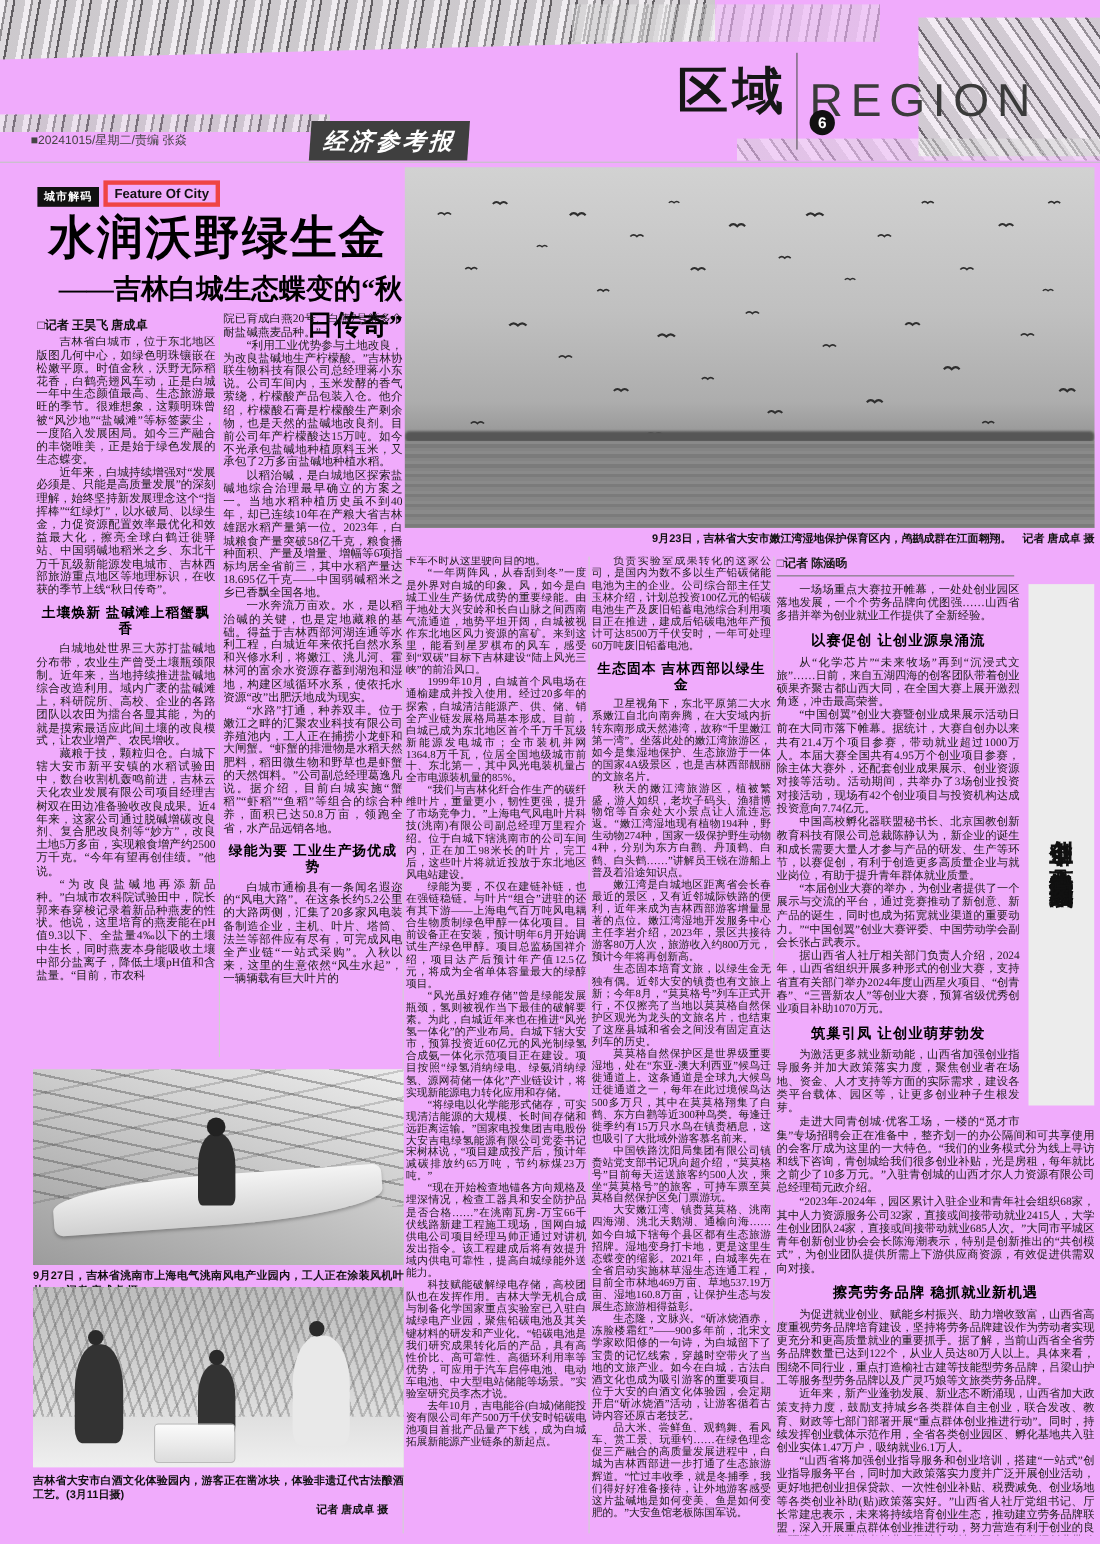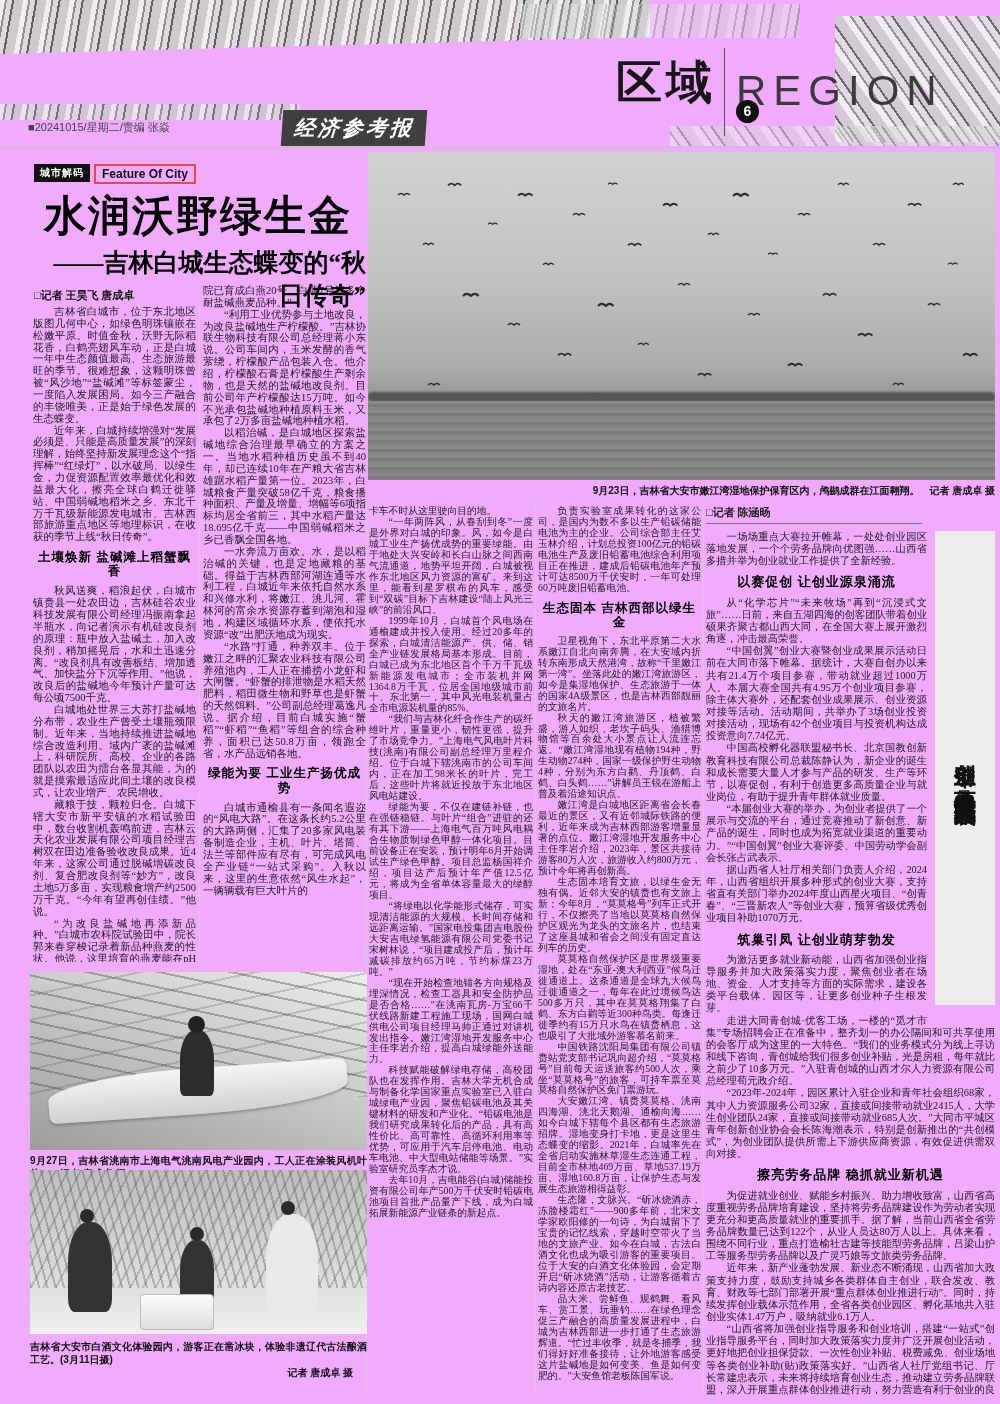--- a/index.html
+++ b/index.html
@@ -26,24 +26,24 @@
   .page-num{position:absolute;left:736px;top:100px;width:23px;height:23px;border-radius:50%;
     background:#111;color:#fff;font-family:"Liberation Sans",sans-serif;font-size:14px;font-weight:bold;
     text-align:center;line-height:23px;}
   .date-line{position:absolute;left:28px;top:120px;font-family:"Liberation Sans",sans-serif;
     font-size:11px;color:#444;}
   .masthead{position:absolute;left:282px;top:110px;background:#3f3f3f;color:#fff;
     font-size:21px;font-weight:bold;font-style:italic;padding:4px 12px;letter-spacing:3px;
     transform:skewX(-4deg);}
   .header-rule{position:absolute;left:0;top:147px;width:1000px;height:1px;background:#c2c2c2;}
   
-  .badge-row{position:absolute;left:34px;top:164px;display:flex;align-items:flex-start;gap:4px;
+  .badge-row{position:absolute;left:34px;top:164px;display:flex;align-items:flex-end;gap:4px;
     font-family:"Liberation Sans",sans-serif;}
   .badge-cn{background:#111;color:#fff;font-size:10px;font-weight:bold;padding:2px 6px;letter-spacing:1px;}
-  .badge-en{border:2px solid #ef4444;color:#111;font-size:12px;font-weight:bold;padding:0 6px;line-height:16px;}
+  .badge-en{border:4px solid #ef4444;color:#111;font-size:12px;font-weight:bold;padding:0 6px;line-height:16px;}
   .headline{position:absolute;left:30px;top:188px;width:336px;text-align:center;
     font-size:42px;font-weight:900;letter-spacing:2px;color:#000;}
   .subheadline{position:absolute;left:30px;top:246px;width:336px;text-align:right;
     font-size:25px;font-weight:bold;color:#000;}
   .byline{position:absolute;font-size:11px;font-weight:bold;color:#111;}
   
   .photo-main{position:absolute;left:368px;top:152px;width:627px;height:328px;overflow:hidden;
     background:linear-gradient(to bottom,#d2d2d2 0%,#c0c0c0 40%,#adadad 65%,#989898 74%,#8b8b8b 100%);}
   .treeline{position:absolute;left:0;top:240px;width:627px;height:10px;background:#565656;
     border-radius:4px;filter:blur(1px);}
@@ -165,21 +165,20 @@
     </svg>
     <div class="treeline"></div>
     <div class="water"></div>
   </div>
   <div class="photo-caption cap-main">9月23日，吉林省大安市嫩江湾湿地保护保育区内，鸬鹚成群在江面翱翔。　记者 唐成卓 摄</div>
 
   <div class="col col-a" style="left:33px;top:306px;width:163px;height:656px;">
     <p>吉林省白城市，位于东北地区版图几何中心，如绿色明珠镶嵌在松嫩平原。时值金秋，沃野无际稻花香，白鹤亮翅风车动，正是白城一年中生态颜值最高、生态旅游最旺的季节。很难想象，这颗明珠曾被“风沙地”“盐碱滩”等标签蒙尘，一度陷入发展困局。如今三产融合的丰饶唯美，正是始于绿色发展的生态蝶变。</p>
     <p>近年来，白城持续增强对“发展必须是、只能是高质量发展”的深刻理解，始终坚持新发展理念这个“指挥棒”“红绿灯”，以水破局、以绿生金，力促资源配置效率最优化和效益最大化，擦亮全球白鹤迁徙驿站、中国弱碱地稻米之乡、东北千万千瓦级新能源发电城市、吉林西部旅游重点地区等地理标识，在收获的季节上线“秋日传奇”。</p>
     <h3 class="subhead">土壤焕新 盐碱滩上稻蟹飘香</h3>
-    <p>秋风送爽，稻浪起伏，白城市镇赉县一处农田边，吉林硅谷农业科技发展有限公司经理冯振南拿起半瓶水，向记者演示有机硅改良剂的原理：瓶中放入盐碱土，加入改良剂，稍加摇晃后，水和土迅速分离。“改良剂具有改善板结、增加透气、加快盐分下沉等作用。”他说，改良后的盐碱地今年预计产量可达每公顷7500千克。</p>
     <p>白城地处世界三大苏打盐碱地分布带，农业生产曾受土壤瓶颈限制。近年来，当地持续推进盐碱地综合改造利用。域内广袤的盐碱滩上，科研院所、高校、企业的各路团队以农田为擂台各显其能，为的就是摸索最适应此间土壤的改良模式，让农业增产、农民增收。</p>
     <p>藏粮于技，颗粒归仓。白城下辖大安市新平安镇的水稻试验田中，数台收割机轰鸣前进，吉林云天化农业发展有限公司项目经理吉树双在田边准备验收改良成果。近4年来，这家公司通过脱碱增碳改良剂、复合肥改良剂等“妙方”，改良土地5万多亩，实现粮食增产约2500万千克。“今年有望再创佳绩。”他说。</p>
     <p>“为改良盐碱地再添新品种。”白城市农科院试验田中，院长郭来春穿梭记录着新品种燕麦的性状。他说，这里培育的燕麦能在pH值9.3以下、全盐量4‰以下的土壤中生长，同时燕麦本身能吸收土壤中部分盐离子，降低土壤pH值和含盐量。“目前，市农科</p>
   </div>
 
   <div class="col col-a" style="left:203px;top:285px;width:163px;height:677px;">
     <p style="text-indent:0">院已育成白燕20号、白燕7号等多个耐盐碱燕麦品种。”</p>
     <p>“利用工业优势参与土地改良，为改良盐碱地生产柠檬酸。”吉林协联生物科技有限公司总经理蒋小东说。公司车间内，玉米发酵的香气萦绕，柠檬酸产品包装入仓。他介绍，柠檬酸石膏是柠檬酸生产剩余物，也是天然的盐碱地改良剂。目前公司年产柠檬酸达15万吨。如今不光承包盐碱地种植原料玉米，又承包了2万多亩盐碱地种植水稻。</p>
     <p>以稻治碱，是白城地区探索盐碱地综合治理最早确立的方案之一。当地水稻种植历史虽不到40年，却已连续10年在产粮大省吉林雄踞水稻产量第一位。2023年，白城粮食产量突破58亿千克，粮食播种面积、产量及增量、增幅等6项指标均居全省前三，其中水稻产量达18.695亿千克——中国弱碱稻米之乡已香飘全国各地。</p>
     <p>一水奔流万亩欢。水，是以稻治碱的关键，也是定地藏粮的基础。得益于吉林西部河湖连通等水利工程，白城近年来依托自然水系和兴修水利，将嫩江、洮儿河、霍林河的富余水资源存蓄到湖泡和湿地，构建区域循环水系，使依托水资源“改”出肥沃地成为现实。</p>
@@ -187,22 +186,23 @@
     <h3 class="subhead">绿能为要 工业生产扬优成势</h3>
     <p>白城市通榆县有一条闻名遐迩的“风电大路”。在这条长约5.2公里的大路两侧，汇集了20多家风电装备制造企业，主机、叶片、塔筒、法兰等部件应有尽有，可完成风电全产业链“一站式采购”。入秋以来，这里的生意依然“风生水起”，一辆辆载有巨大叶片的</p>
   </div>
 
   <div class="col col-b" style="left:369px;top:506px;width:164px;height:888px;">
     <p style="text-indent:0">卡车不时从这里驶向目的地。</p>
     <p>“一年两阵风，从春刮到冬”一度是外界对白城的印象。风，如今是白城工业生产扬优成势的重要绿能。由于地处大兴安岭和长白山脉之间西南气流通道，地势平坦开阔，白城被视作东北地区风力资源的富矿。来到这里，能看到星罗棋布的风车，感受到“双碳”目标下吉林建设“陆上风光三峡”的前沿风口。</p>
     <p>1999年10月，白城首个风电场在通榆建成并投入使用。经过20多年的探索，白城清洁能源产、供、储、销全产业链发展格局基本形成。目前，白城已成为东北地区首个千万千瓦级新能源发电城市；全市装机并网1364.8万千瓦，位居全国地级城市前十、东北第一，其中风光电装机量占全市电源装机量的85%。</p>
     <p>“我们与吉林化纤合作生产的碳纤维叶片，重量更小，韧性更强，提升了市场竞争力。”上海电气风电叶片科技(洮南)有限公司副总经理万里程介绍。位于白城下辖洮南市的公司车间内，正在加工98米长的叶片，完工后，这些叶片将就近投放于东北地区风电站建设。</p>
     <p>绿能为要，不仅在建链补链，也在强链稳链。与叶片“组合”进驻的还有其下游——上海电气百万吨风电耦合生物质制绿色甲醇一体化项目。目前设备正在安装，预计明年6月开始调试生产绿色甲醇。项目总监杨国祥介绍，项目达产后预计年产值12.5亿元，将成为全省单体容量最大的绿醇项目。</p>
+    <p>“风光虽好难存储”曾是绿能发展瓶颈，氢则被视作当下最佳的破解要素。为此，白城近年来也在推进“风光氢一体化”的产业布局。白城下辖大安市，预算投资近60亿元的风光制绿氢合成氨一体化示范项目正在建设。项目按照“绿氢消纳绿电、绿氨消纳绿氢、源网荷储一体化”产业链设计，将实现新能源电力转化应用和存储。</p>
     <p>“将绿电以化学能形式储存，可实现清洁能源的大规模、长时间存储和远距离运输。”国家电投集团吉电股份大安吉电绿氢能源有限公司党委书记宋树林说，“项目建成投产后，预计年减碳排放约65万吨，节约标煤23万吨。”</p>
-    <p>“现在开始检查地锚各方向规格及埋深情况，检查工器具和安全防护品是否合格……”在洮南瓦房-万宝66千伏线路新建工程施工现场，国网白城供电公司项目经理马帅正通过对讲机发出指令。嫩江湾湿地开发服务中心主任李岩介绍，提高白城绿能外送能力。</p>
+    <p>“现在开始检查地锚各方向规格及埋深情况，检查工器具和安全防护品是否合格……”在洮南瓦房-万宝66千伏线路新建工程施工现场，国网白城供电公司项目经理马帅正通过对讲机发出指令。该工程建成后将有效提升域内供电可靠性，提高白城绿能外送能力。</p>
     <p>科技赋能破解绿电存储，高校团队也在发挥作用。吉林大学无机合成与制备化学国家重点实验室已入驻白城绿电产业园，聚焦铅碳电池及其关键材料的研发和产业化。“铅碳电池是我们研究成果转化后的产品，具有高性价比、高可靠性、高循环利用率等优势，可应用于汽车启停电池、电动车电池、中大型电站储能等场景。”实验室研究员李杰才说。</p>
     <p>去年10月，吉电能谷(白城)储能投资有限公司年产500万千伏安时铅碳电池项目首批产品量产下线，成为白城拓展新能源产业链条的新起点。</p>
   </div>
 
   <div class="col col-b" style="left:538px;top:506px;width:163px;height:892px;">
     <p>负责实验室成果转化的这家公司，是国内为数不多以生产铅碳储能电池为主的企业。公司综合部主任艾玉林介绍，计划总投资100亿元的铅碳电池生产及废旧铅蓄电池综合利用项目正在推进，建成后铅碳电池年产预计可达8500万千伏安时，一年可处理60万吨废旧铅蓄电池。</p>
     <h3 class="subhead">生态固本 吉林西部以绿生金</h3>
     <p>卫星视角下，东北平原第二大水系嫩江自北向南奔腾，在大安域内折转东南形成天然港湾，故称“千里嫩江第一湾”。坐落此处的嫩江湾旅游区，如今是集湿地保护、生态旅游于一体的国家4A级景区，也是吉林西部靓丽的文旅名片。</p>
     <p>秋天的嫩江湾旅游区，植被繁盛，游人如织，老坎子码头、渔猎博物馆等百余处大小景点让人流连忘返。“嫩江湾湿地现有植物194种，野生动物274种，国家一级保护野生动物4种，分别为东方白鹳、丹顶鹤、白鹤、白头鹤……”讲解员王锐在游船上普及着沿途知识点。</p>
     <p>嫩江湾是白城地区距离省会长春最近的景区，又有近邻城际铁路的便利，近年来成为吉林西部游客增量显著的点位。嫩江湾湿地开发服务中心主任李岩介绍，2023年，景区共接待游客80万人次，旅游收入约800万元，预计今年将再创新高。</p>

